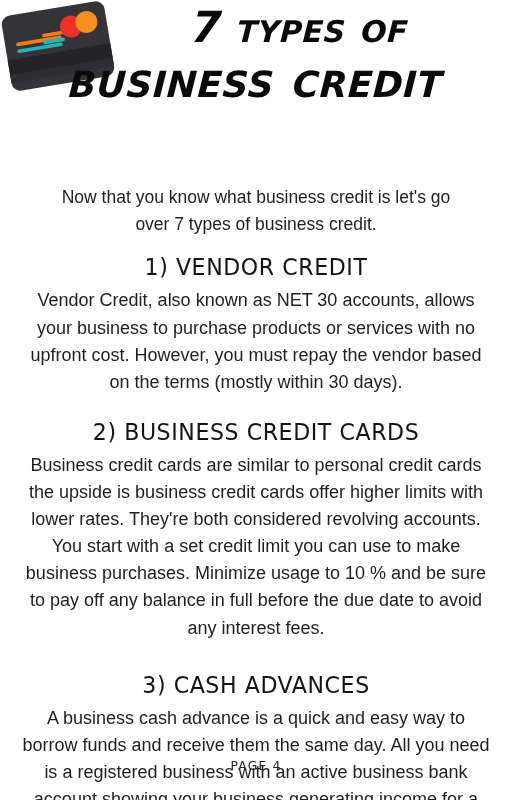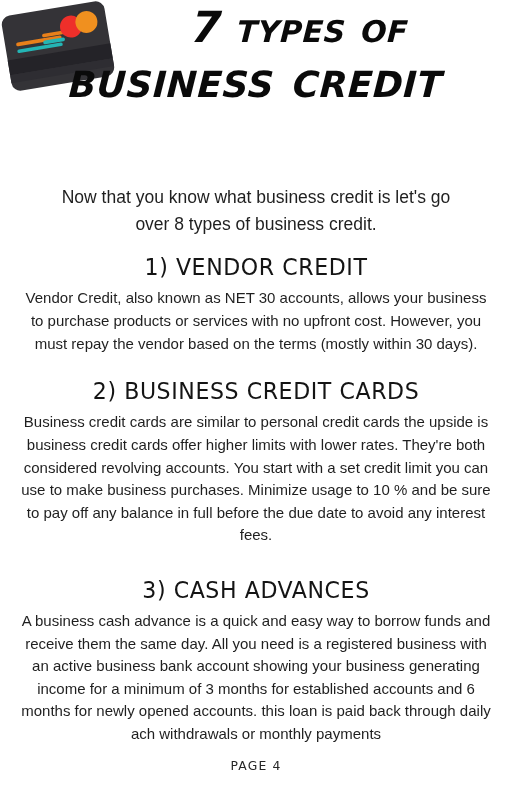--- a/index.html
+++ b/index.html
@@ -105,21 +105,21 @@
     text-transform: uppercase;
     transform: scaleX(0.96);
     margin: 0 0 7px 0;
     line-height: 1.1;
   }
 
   .section-body {
     margin: 0 auto;
     width: 472px;
     text-align: center;
-    font-size: 15px;
+    font-size: 18px;
     line-height: 1.505;
     color: #1f1f1f;
   }
 
   .section-2 { margin-top: 24px; }
   .section-3 { margin-top: 31px; }
 
   .footer {
     position: absolute;
     left: 0;
@@ -157,21 +157,21 @@
 
     <div class="title">
       <span class="title-line title-line-1">7 Types of</span>
       <span class="title-line title-line-2">Business Credit</span>
     </div>
 
   </div>
 
   <div class="content">
 
-    <p class="intro">Now that you know what business credit is let's go over 8 types of business credit.</p>
+    <p class="intro">Now that you know what business credit is let's go over 7 types of business credit.</p>
 
     <div class="section section-1">
       <h2 class="section-heading">1) VENDOR CREDIT</h2>
       <p class="section-body">Vendor Credit, also known as NET 30 accounts, allows your business to purchase products or services with no upfront cost. However, you must repay the vendor based on the terms (mostly within 30 days).</p>
     </div>
 
     <div class="section section-2">
       <h2 class="section-heading">2) BUSINESS CREDIT CARDS</h2>
       <p class="section-body">Business credit cards are similar to personal credit cards the upside is business credit cards offer higher limits with lower rates. They're both considered revolving accounts. You start with a set credit limit you can use to make business purchases. Minimize usage to 10 % and be sure to pay off any balance in full before the due date to avoid any interest fees.</p>
     </div>

